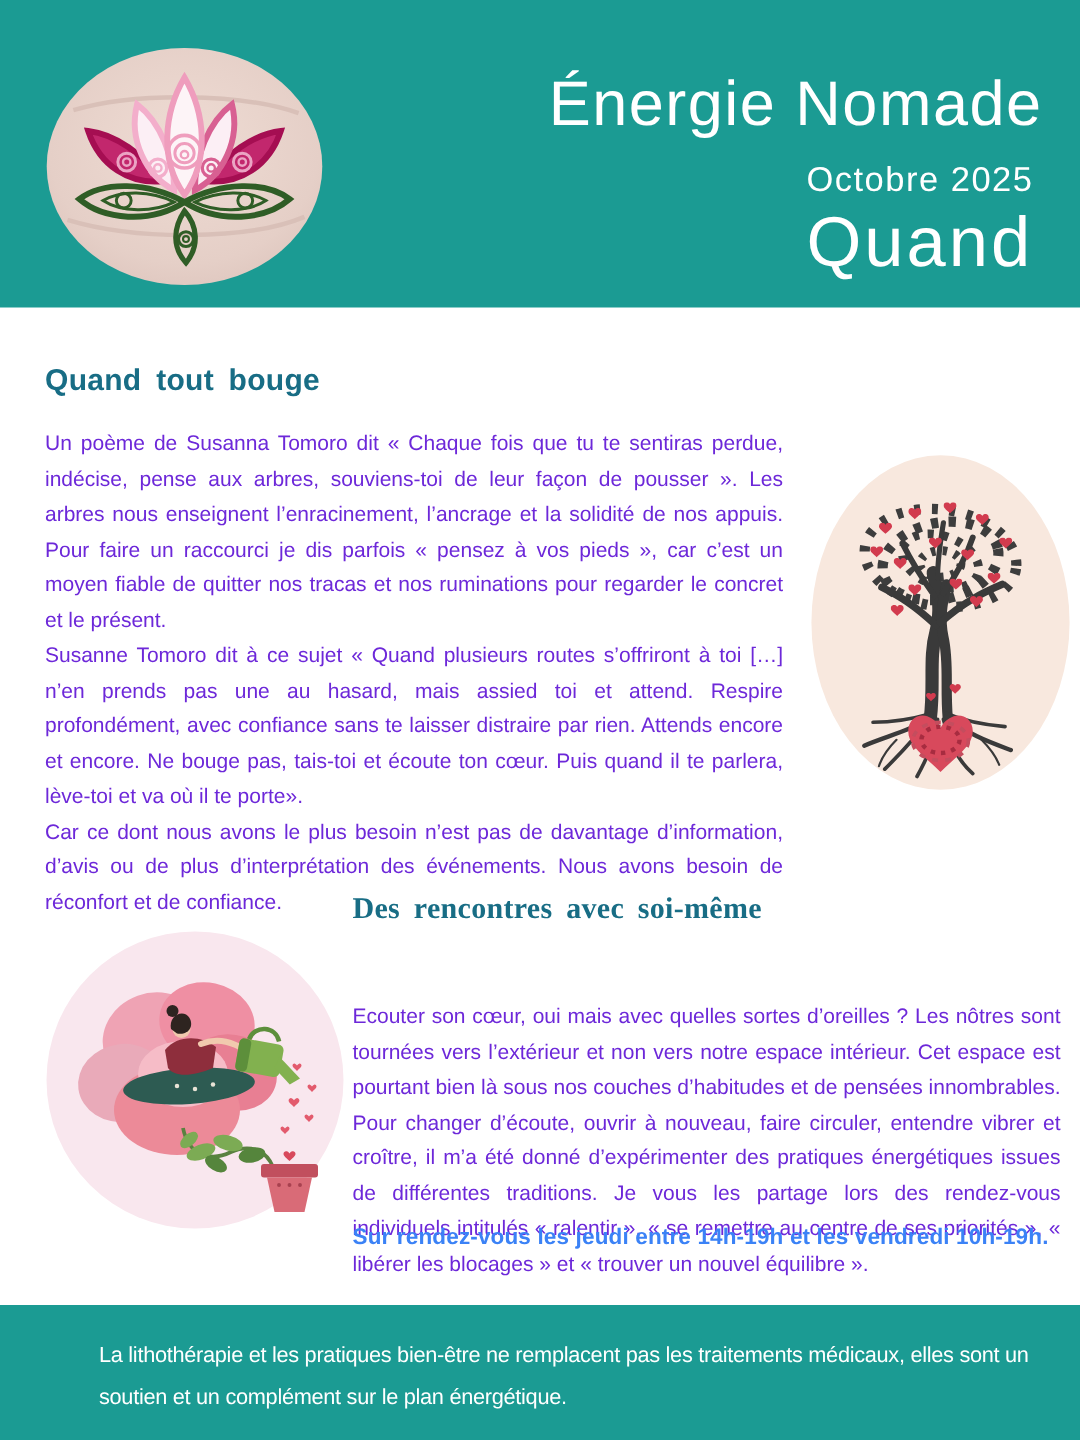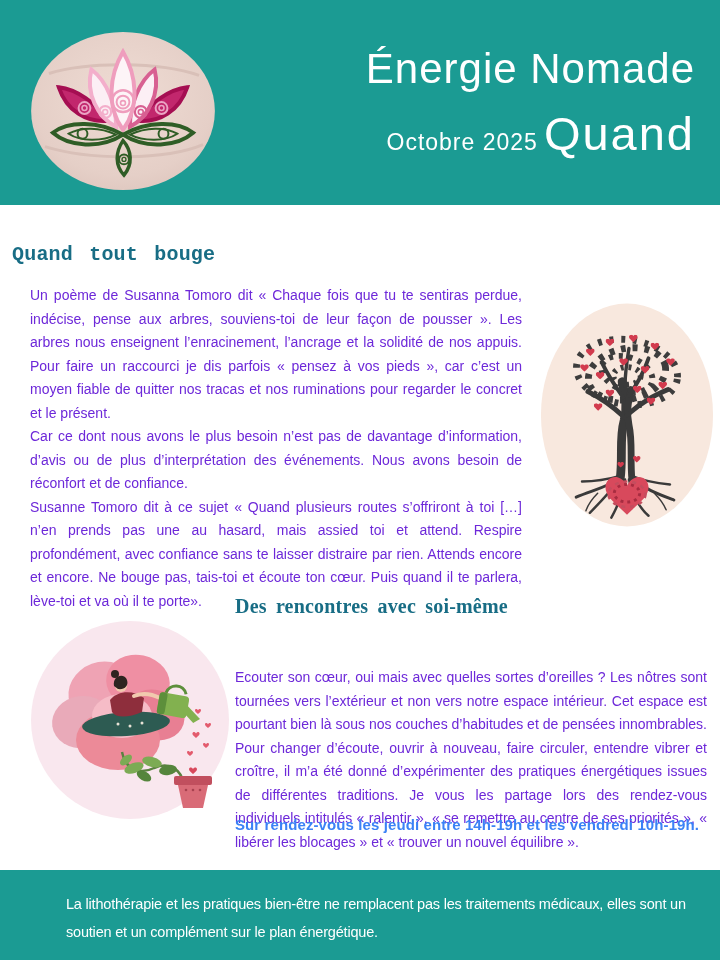--- a/index.html
+++ b/index.html
@@ -18,29 +18,29 @@
   .logo-wrap { position:absolute; left:29px; top:30px; width:188px; height:162px; }
   .titles {
     position:absolute; right:25px; top:0; width:440px; height:205px;
     display:flex; flex-direction:column; align-items:flex-end; justify-content:flex-start;
     color:#ffffff;
   }
   .main-title {
     margin-top:46px; font-size:42px; font-weight:400; letter-spacing:1px;
     white-space:nowrap; line-height:1.1;
   }
-  .sub-row { display:flex; align-items:baseline; margin-top:14px; }
+  .sub-row { display:flex; align-items:baseline; margin-top:14px;flex-direction:column; }
   .issue-date { font-size:23px; font-weight:400; letter-spacing:1px; margin-right:6px; }
   .news-label { font-size:47px; font-weight:400; letter-spacing:2px; }
   
   .h-section {
     position:absolute; color:#186d85; font-size:20px; font-weight:700;
     word-spacing:4px; letter-spacing:0.2px;
   }
-  .h1 { left:12px; top:243px;font-family:Liberation Mono, monospace; }
+  .h1 { left:30px; top:243px; }
   .h2 { left:235px; top:595px;font-family:Liberation Serif, serif; }
   .body-copy {
     position:absolute; color:#6d28d9; font-size:14px; line-height:23.5px;
     text-align:justify;
   }
   .p1 { left:30px; top:284px; width:492px; }
   .p2 { left:235px; top:666px; width:472px; }
   .schedule {
     position:absolute; left:235px; top:816px; width:480px;
     color:#3b82f6; font-size:15px; font-weight:700; letter-spacing:0.1px;
@@ -116,22 +116,22 @@
         <span class="issue-date">Octobre 2025</span>
         <span class="news-label">Quand</span>
       </div>
     </div>
   </div>
 
   <div class="h-section h1">Quand tout bouge</div>
 
   <div class="body-copy p1">
     <p>Un poème de Susanna Tomoro dit « Chaque fois que tu te sentiras perdue, indécise, pense aux arbres, souviens-toi de leur façon de pousser ». Les arbres nous enseignent l’enracinement, l’ancrage et la solidité de nos appuis. Pour faire un raccourci je dis parfois « pensez à vos pieds », car c’est un moyen fiable de quitter nos tracas et nos ruminations pour regarder le concret et le présent.</p>
+    <p>Susanne Tomoro dit à ce sujet « Quand plusieurs routes s’offriront à toi […] n’en prends pas une au hasard, mais assied toi et attend. Respire profondément, avec confiance sans te laisser distraire par rien. Attends encore et encore. Ne bouge pas, tais-toi et écoute ton cœur. Puis quand il te parlera, lève-toi et va où il te porte».</p>
     <p>Car ce dont nous avons le plus besoin n’est pas de davantage d’information, d’avis ou de plus d’interprétation des événements. Nous avons besoin de réconfort et de confiance.</p>
-    <p>Susanne Tomoro dit à ce sujet « Quand plusieurs routes s’offriront à toi […] n’en prends pas une au hasard, mais assied toi et attend. Respire profondément, avec confiance sans te laisser distraire par rien. Attends encore et encore. Ne bouge pas, tais-toi et écoute ton cœur. Puis quand il te parlera, lève-toi et va où il te porte».</p>
   </div>
 
   <div class="tree-wrap">
     <svg width="176" height="228" viewBox="0 0 180 232">
       <defs>
         <symbol id="hrt" viewBox="0 0 10 9">
           <path d="M5,8.5 C2.5,6 0,4.5 0,2.6 C0,0.9 1.4,0 2.7,0 C3.8,0 4.6,0.7 5,1.5 C5.4,0.7 6.2,0 7.3,0 C8.6,0 10,0.9 10,2.6 C10,4.5 7.5,6 5,8.5 Z"></path>
         </symbol>
       </defs>
       <ellipse cx="90" cy="116" rx="88" ry="114" fill="#f8e8de"></ellipse>

